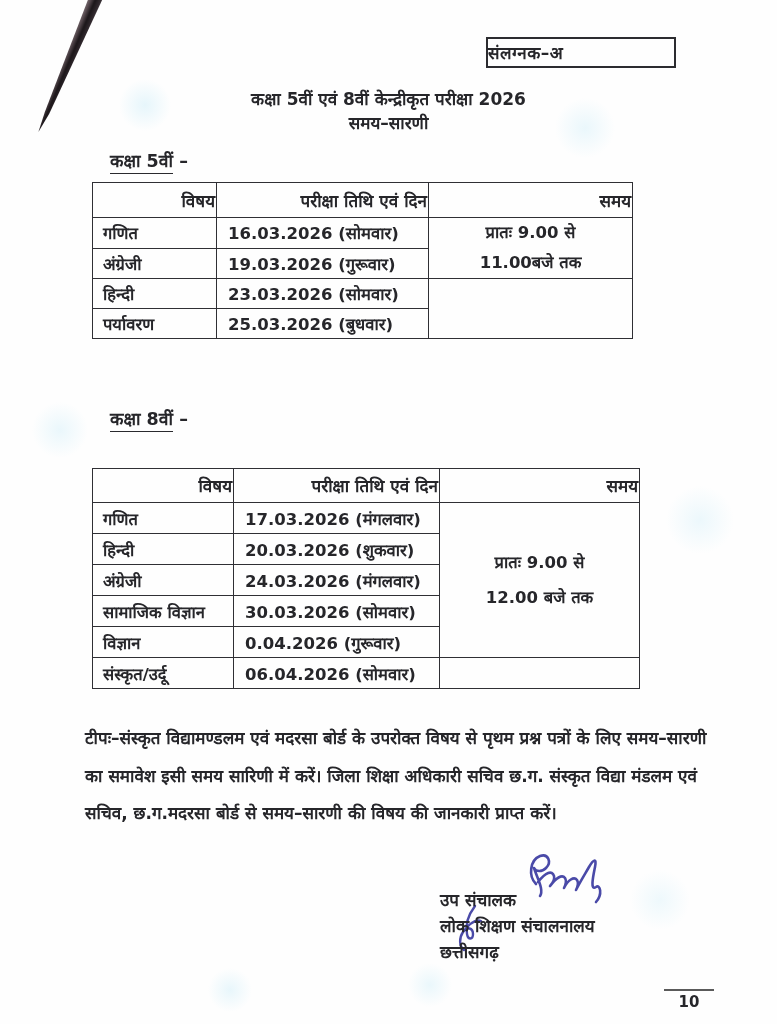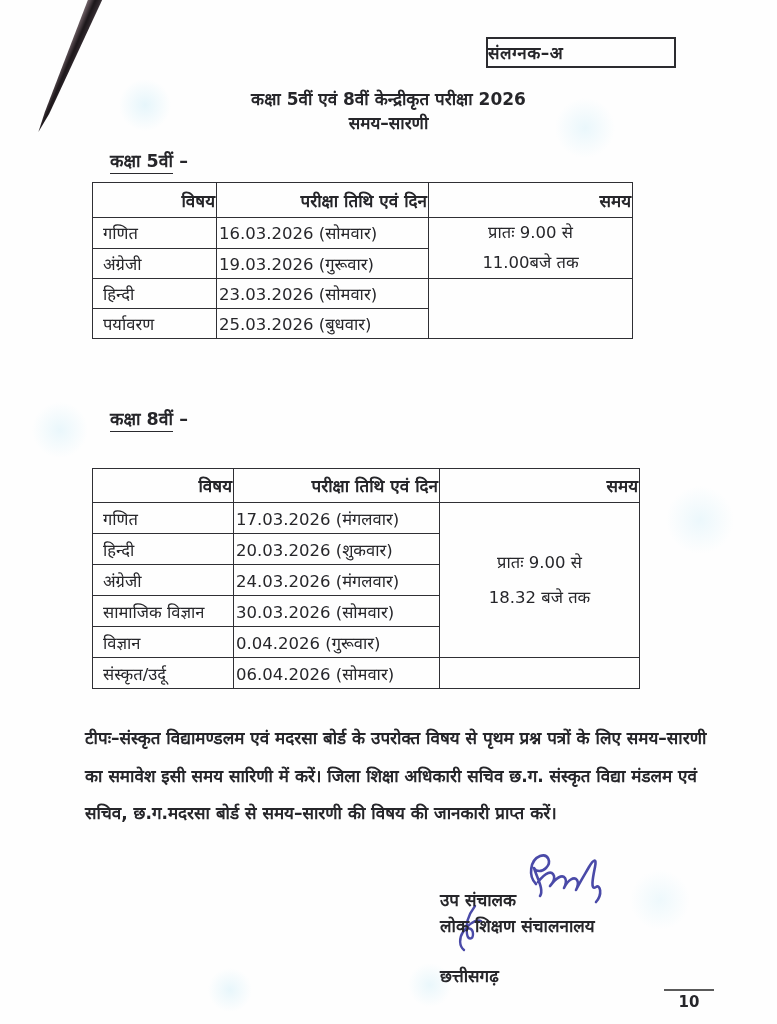--- a/index.html
+++ b/index.html
@@ -36,43 +36,43 @@
   .title-block{position:absolute;left:0;top:87px;width:777px;text-align:center;font-weight:bold;}
   .title-line1{font-size:17px;line-height:24px;}
   .title-line2{font-size:17px;line-height:24px;}
   .sec-heading{position:absolute;left:103px;font-size:17.5px;font-weight:bold;}
   .sec-heading .u{border-bottom:1.8px solid #2a2a2e;padding-bottom:2px;margin-left:7px;}
   .sec-heading.c5{top:148px;}
   .sec-heading.c8{top:406px;}
   table{position:absolute;border-collapse:collapse;table-layout:fixed;}
   th,td{border:1.7px solid #2f2f34;overflow:hidden;}
   th{font-size:17px;font-weight:bold;text-align:right;vertical-align:middle;}
-  td{font-size:16.5px;font-weight:normal;vertical-align:middle;}
+  td{font-size:16.5px;font-weight:bold;vertical-align:middle;}
   .t1{left:92px;top:182px;width:540px;}
   .t1 th{height:32px;}
   .t1 td{height:27px;}
   .t2{left:92px;top:468px;width:547px;}
   .t2 th{height:31px;}
   .t2 td{height:28px;}
   td.subject-cell{padding-left:10px;}
-  td.date-cell{padding-left:2px;}
+  td.date-cell{padding-left:11px;}
   td.time-cell{text-align:center;padding:0;}
   .t1 td.time-cell div{line-height:30px;}
   .t2 td.time-cell div{line-height:35px;}
   .note{
     position:absolute;left:85px;top:720px;width:634px;
     font-size:17px;line-height:37.5px;font-weight:bold;margin:0;
   }
   .sig-block{position:absolute;left:440px;top:846px;width:230px;}
   .sig-svg{position:absolute;left:82px;top:0px;}
   .sig-scribble{position:absolute;left:15px;top:58px;}
   .sig-line{position:absolute;width:230px;text-align:left;font-size:17px;font-weight:bold;}
   .sig-line.l1{top:42px;}
   .sig-line.l2{top:68px;}
-  .sig-line.l3{top:94px;margin-top:24px;}
+  .sig-line.l3{top:94px;}
   .footer-rule{position:absolute;left:664px;top:989px;width:50px;height:2px;background:#5a5a5a;}
   .page-number{position:absolute;left:672px;top:993px;width:34px;text-align:center;font-size:15px;font-weight:bold;}
 </style>
 </head>
 <body>
 
 <div class="page">
 
   <div class="pen-mark"></div>
 
@@ -145,21 +145,21 @@
         <th>परीक्षा तिथि एवं दिन</th>
         <th>समय</th>
       </tr>
     </thead>
     <tbody>
         <tr>
           <td class="subject-cell">गणित</td>
           <td class="date-cell">17.03.2026 (मंगलवार)</td>
           <td class="time-cell" rowspan="5">
             <div>प्रातः 9.00 से</div>
-            <div>18.32 बजे तक</div>
+            <div>12.00 बजे तक</div>
           </td>
         </tr>
         <tr>
           <td class="subject-cell">हिन्दी</td>
           <td class="date-cell">20.03.2026 (शुकवार)</td>
         </tr>
         <tr>
           <td class="subject-cell">अंग्रेजी</td>
           <td class="date-cell">24.03.2026 (मंगलवार)</td>
         </tr>

